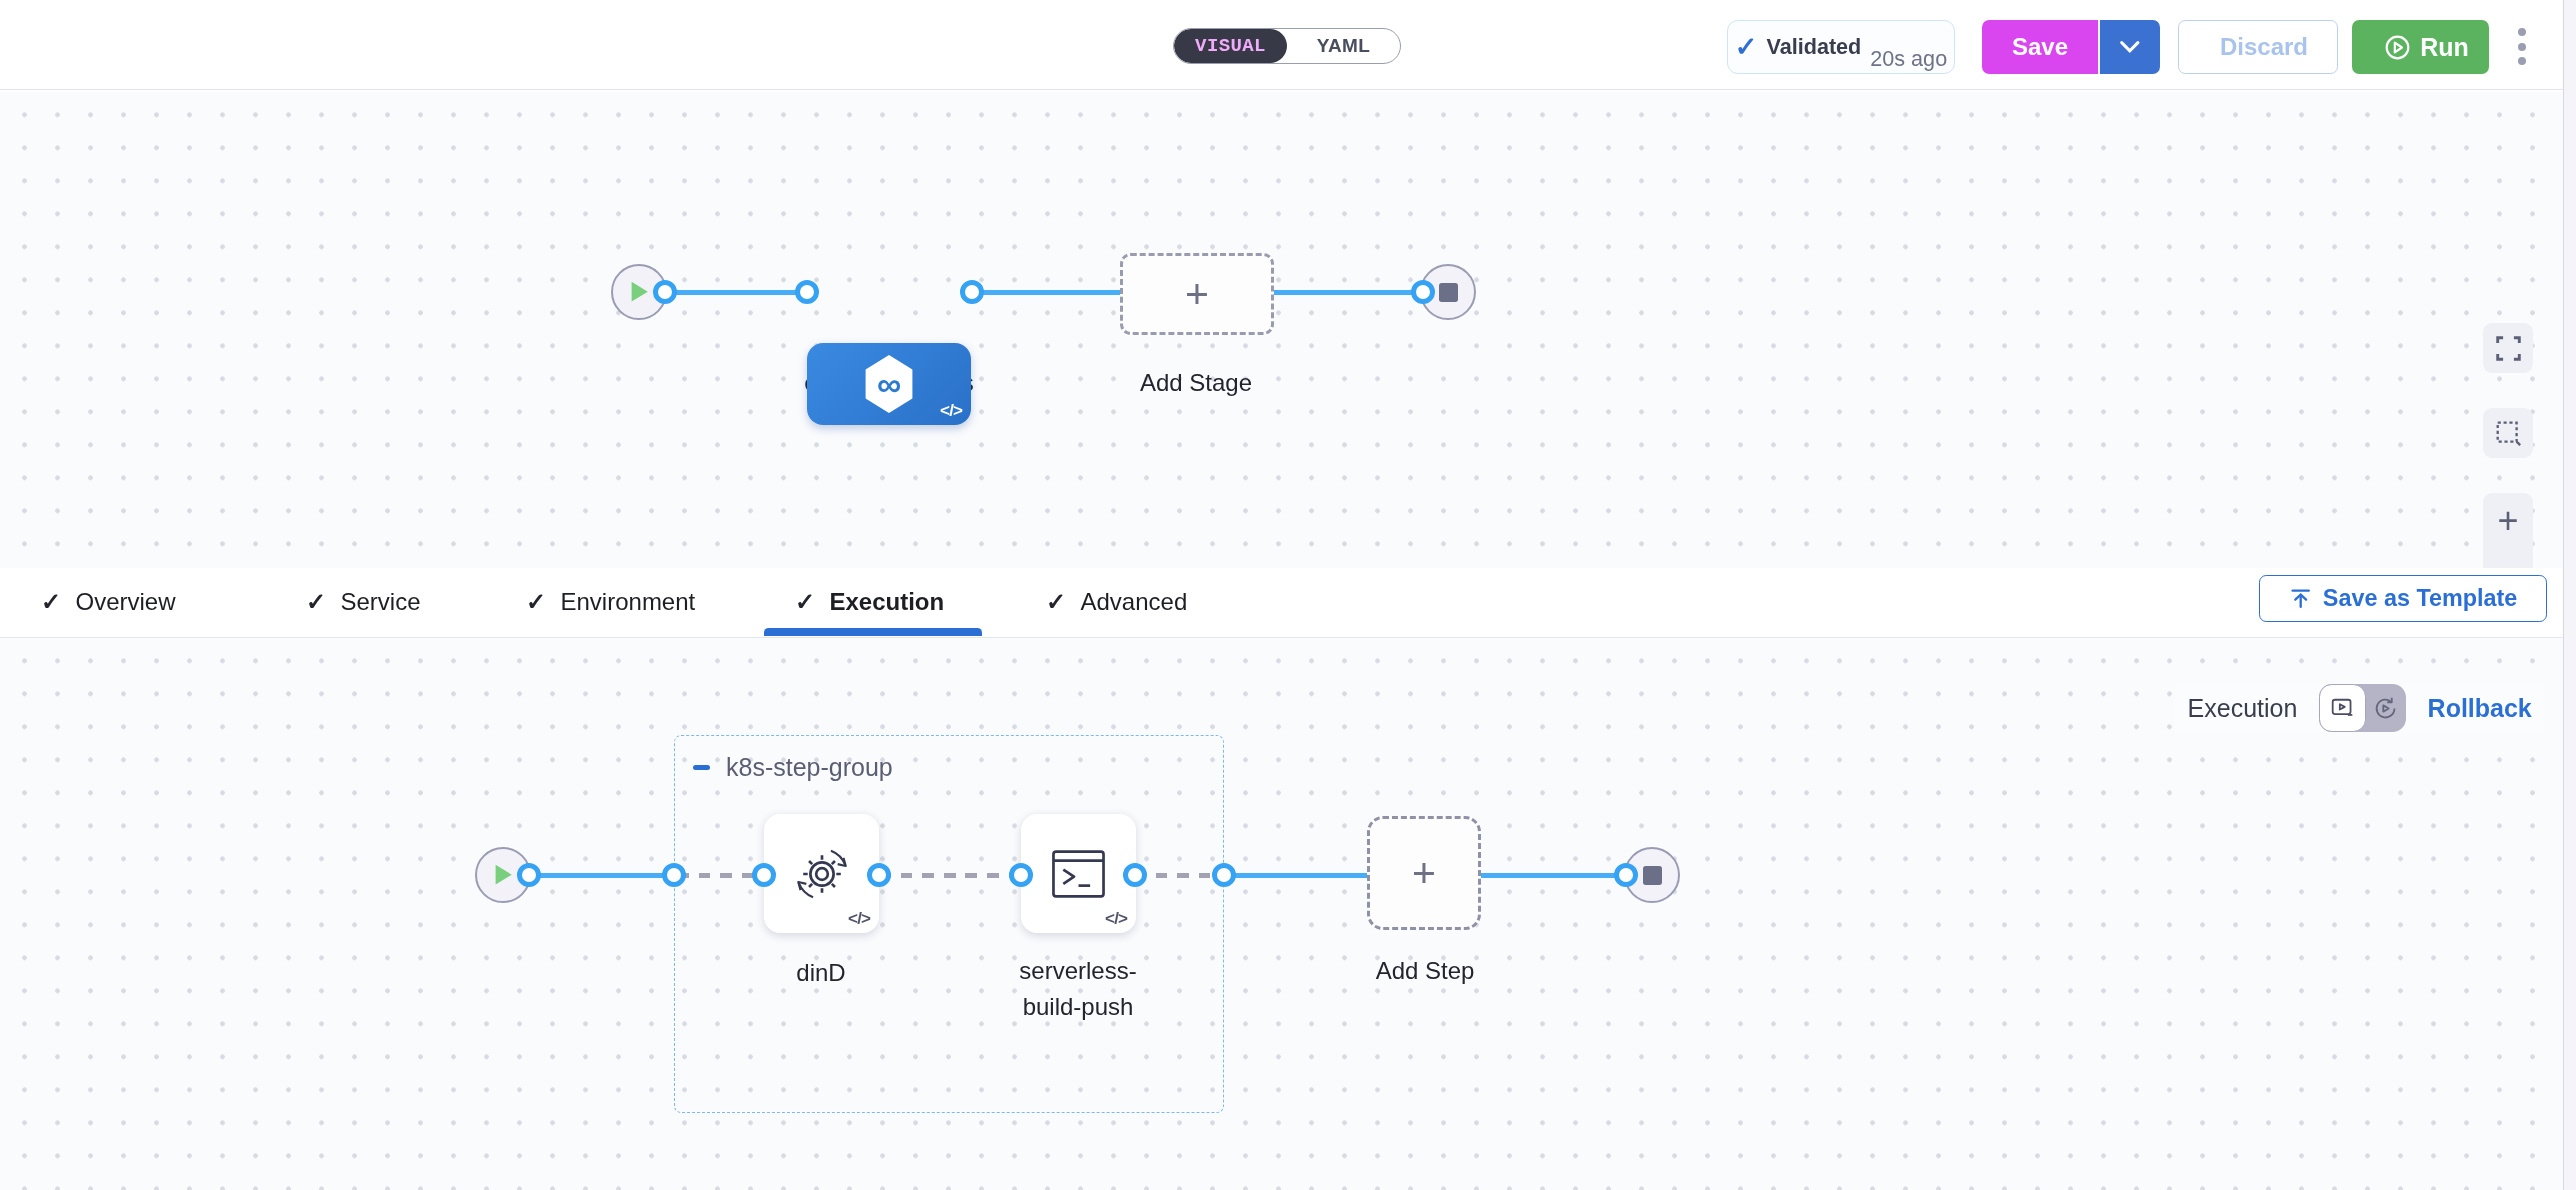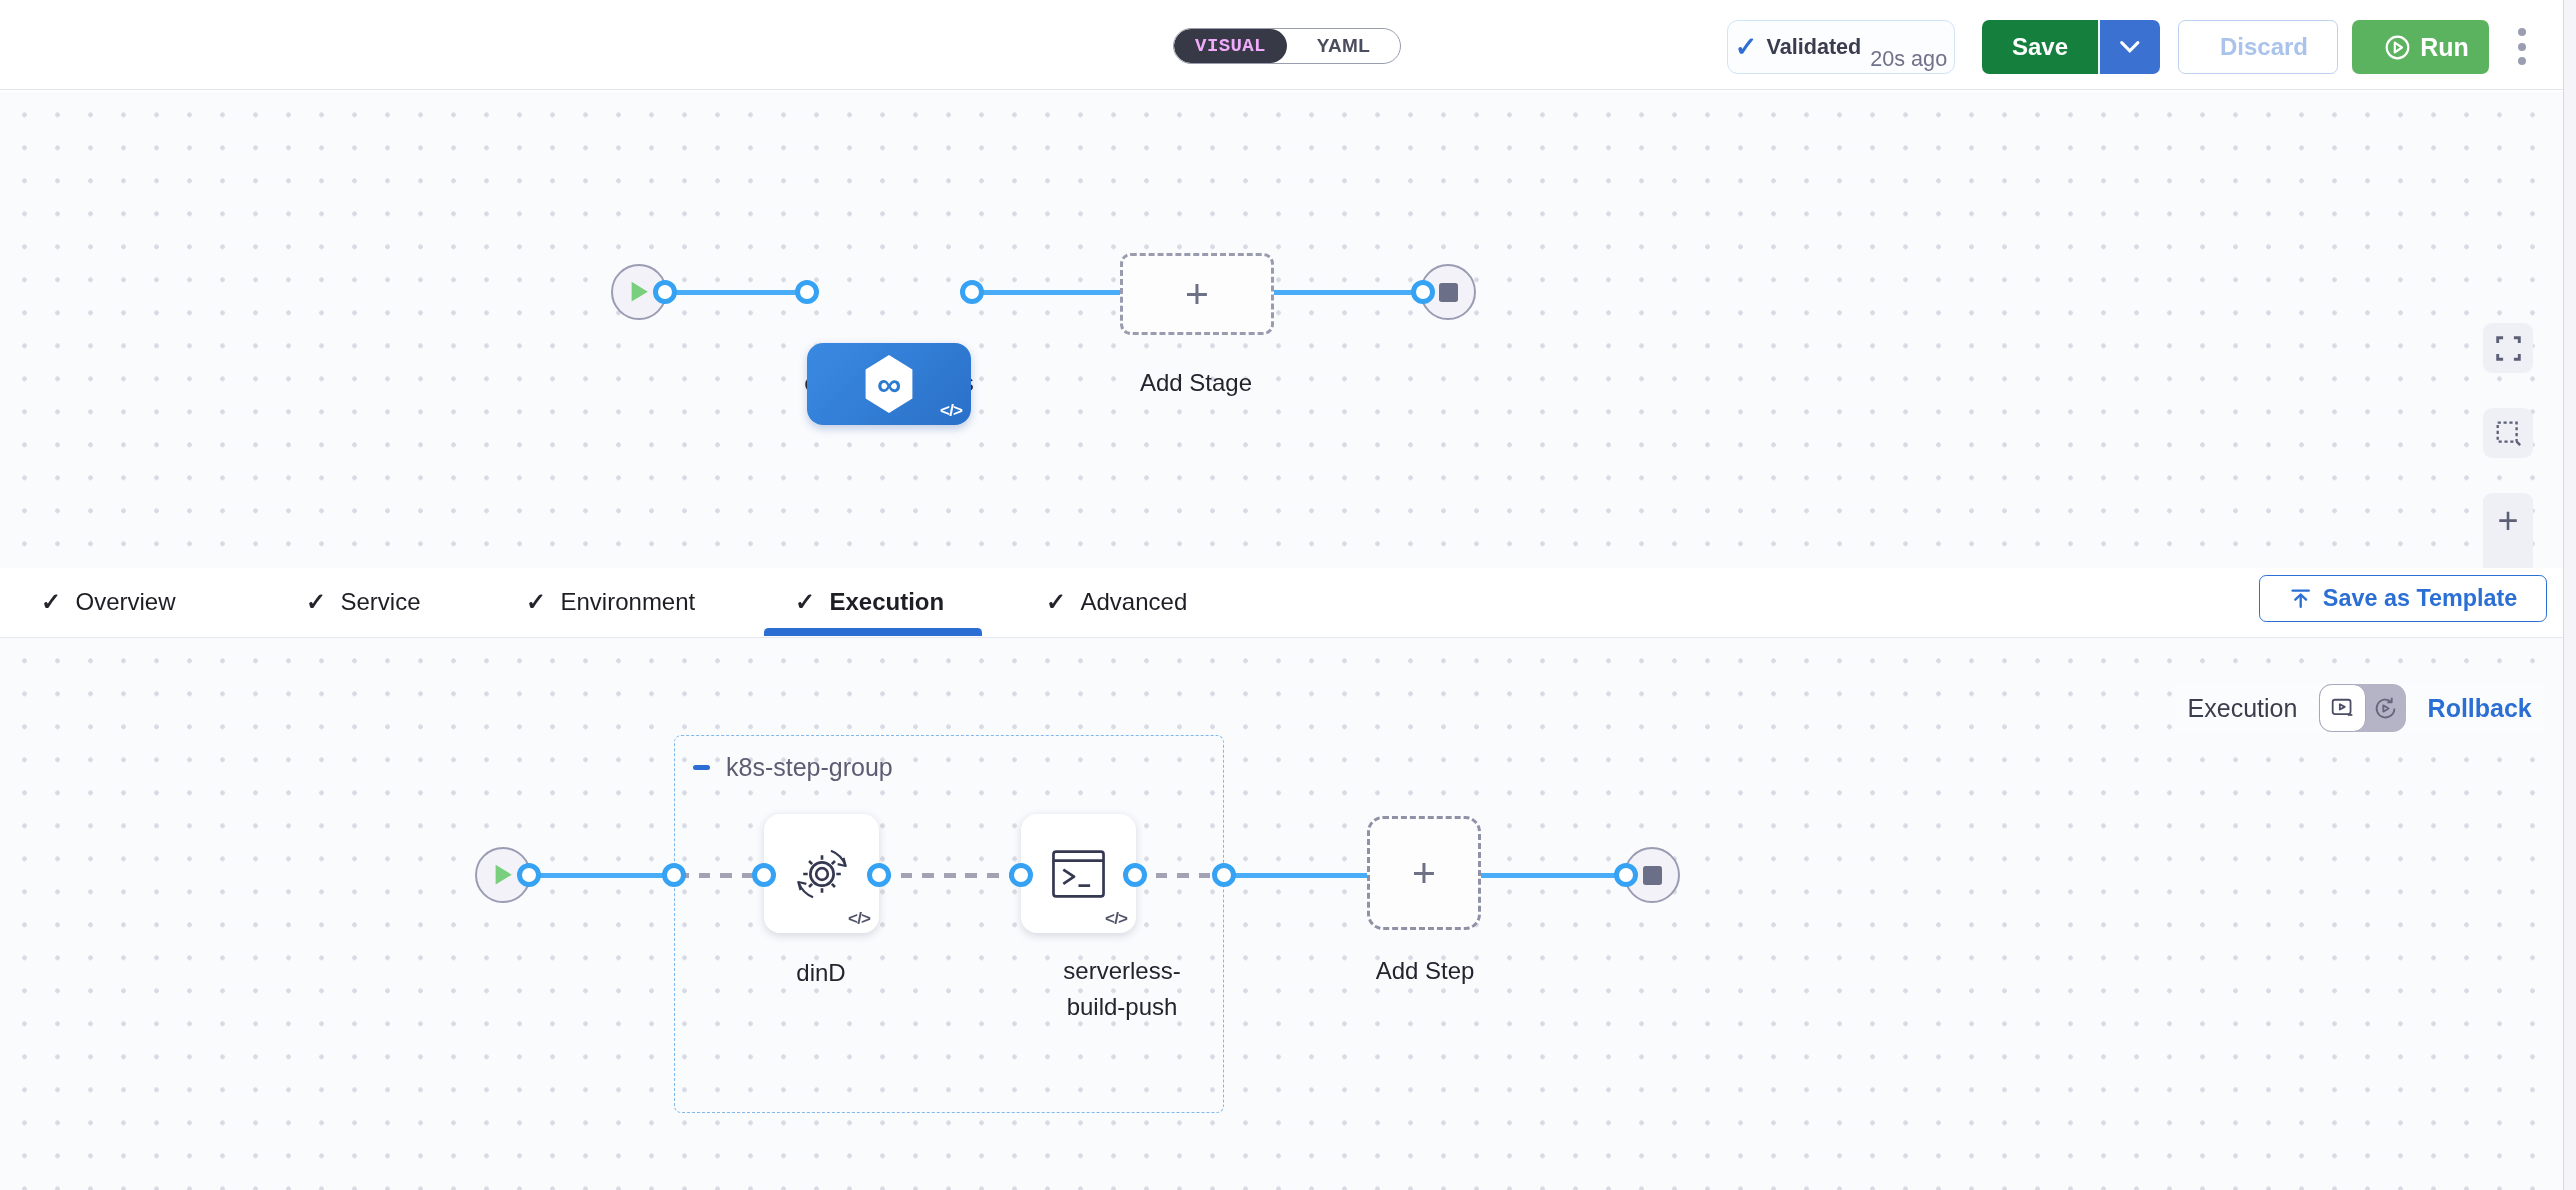--- a/index.html
+++ b/index.html
@@ -16,21 +16,21 @@
   .mode-seg { flex:1; display:flex; align-items:center; justify-content:center; font-size:19px; font-weight:800; letter-spacing:0.4px; color:#4a4d5e; cursor:pointer; }
   .mode-seg.active { background:#383946; color:#f0abfc; border-radius:17px;font-family:Liberation Mono, monospace; }
 
   .validated { position:absolute; left:1727px; top:20px; width:228px; height:54px; border:1.8px solid #cfe4f7; background:#fbfdff; border-radius:10.8px; display:flex; align-items:center; justify-content:center; gap:9px; }
   .validated .vcheck { color:#2f6fd3; font-size:27px; font-weight:700; line-height:1; }
   .validated .vlabel { font-size:21.6px; font-weight:700; color:#3a3d4e; }
   .validated .vtime  { font-size:21.6px; color:#6f7288;margin-top:24px; }
 
   .btn { display:flex; align-items:center; justify-content:center; border-radius:7.2px; font-size:24px; font-weight:600; cursor:pointer;padding-left:12px; }
   .save-split { position:absolute; left:1982px; top:20px; height:54px; display:flex; }
-  .save-main { width:118px; background:#15803d; color:#fff; border-radius:7.2px 0 0 7.2px; border-right:2.7px solid #f0f4fb; display:flex; align-items:center; justify-content:center; font-size:24px; font-weight:600; }
+  .save-main { width:118px; background:#d946ef; color:#fff; border-radius:7.2px 0 0 7.2px; border-right:2.7px solid #f0f4fb; display:flex; align-items:center; justify-content:center; font-size:24px; font-weight:600; }
   .save-caret { width:60px; background:#3b72d1; border-radius:0 7.2px 7.2px 0; display:flex; align-items:center; justify-content:center; }
   .discard { position:absolute; left:2178px; top:20px; width:160px; height:54px; background:#fff; border:1.8px solid #bcd0f0; color:#a9c3ec; }
   .run { position:absolute; left:2352px; top:20px; width:137px; height:54px; background:#5cb35f; color:#fff; gap:9px; font-weight:700; font-size:25px; }
   .kebab { position:absolute; left:2508px; top:24px; width:27px; height:45px; display:flex; flex-direction:column; align-items:center; justify-content:center; gap:6.3px; cursor:pointer; }
   .kebab i { width:8px; height:8px; border-radius:50%; background:#9b9eb3; }
 
   
   .canvas { position:absolute; left:0; width:2576px; background-color:#fafbfd;
             background-image:radial-gradient(circle,#d8dae3 2px, transparent 2.6px);
             background-size:33px 33px; background-position:8px 6.3px; }
@@ -282,21 +282,21 @@
         <rect x="5" y="6" width="56" height="50" rx="3"></rect>
         <path d="M5 16 H61"></path>
         <path d="M16 26 L28 34 L16 42" stroke-linejoin="round"></path>
         <path d="M33 44 H46"></path>
       </svg>
       <span class="code-badge">&lt;/&gt;</span>
     </div>
     <div class="port" style="left:1009px; top:225px;"></div>
     <div class="port" style="left:1123px; top:225px;"></div>
     <div class="port" style="left:1212px; top:225px;"></div>
-    <div class="wrap-label" style="left:1122px; top:315px;">serverless-build-push</div>
+    <div class="wrap-label" style="left:1078px; top:315px;">serverless-build-push</div>
 
     <div class="add-box" style="left:1367px; top:178px; width:114px; height:114px; border-radius:16px; border-color:#8f92a6;">
       <span class="plus">+</span>
     </div>
     <div class="node-label" style="left:1425px; top:319px;">Add Step</div>
 
     <div class="term-node" style="left:1624px; top:209px;">
       <span class="stop-sq"></span>
     </div>
     <div class="port" style="left:1614px; top:225px;"></div>

